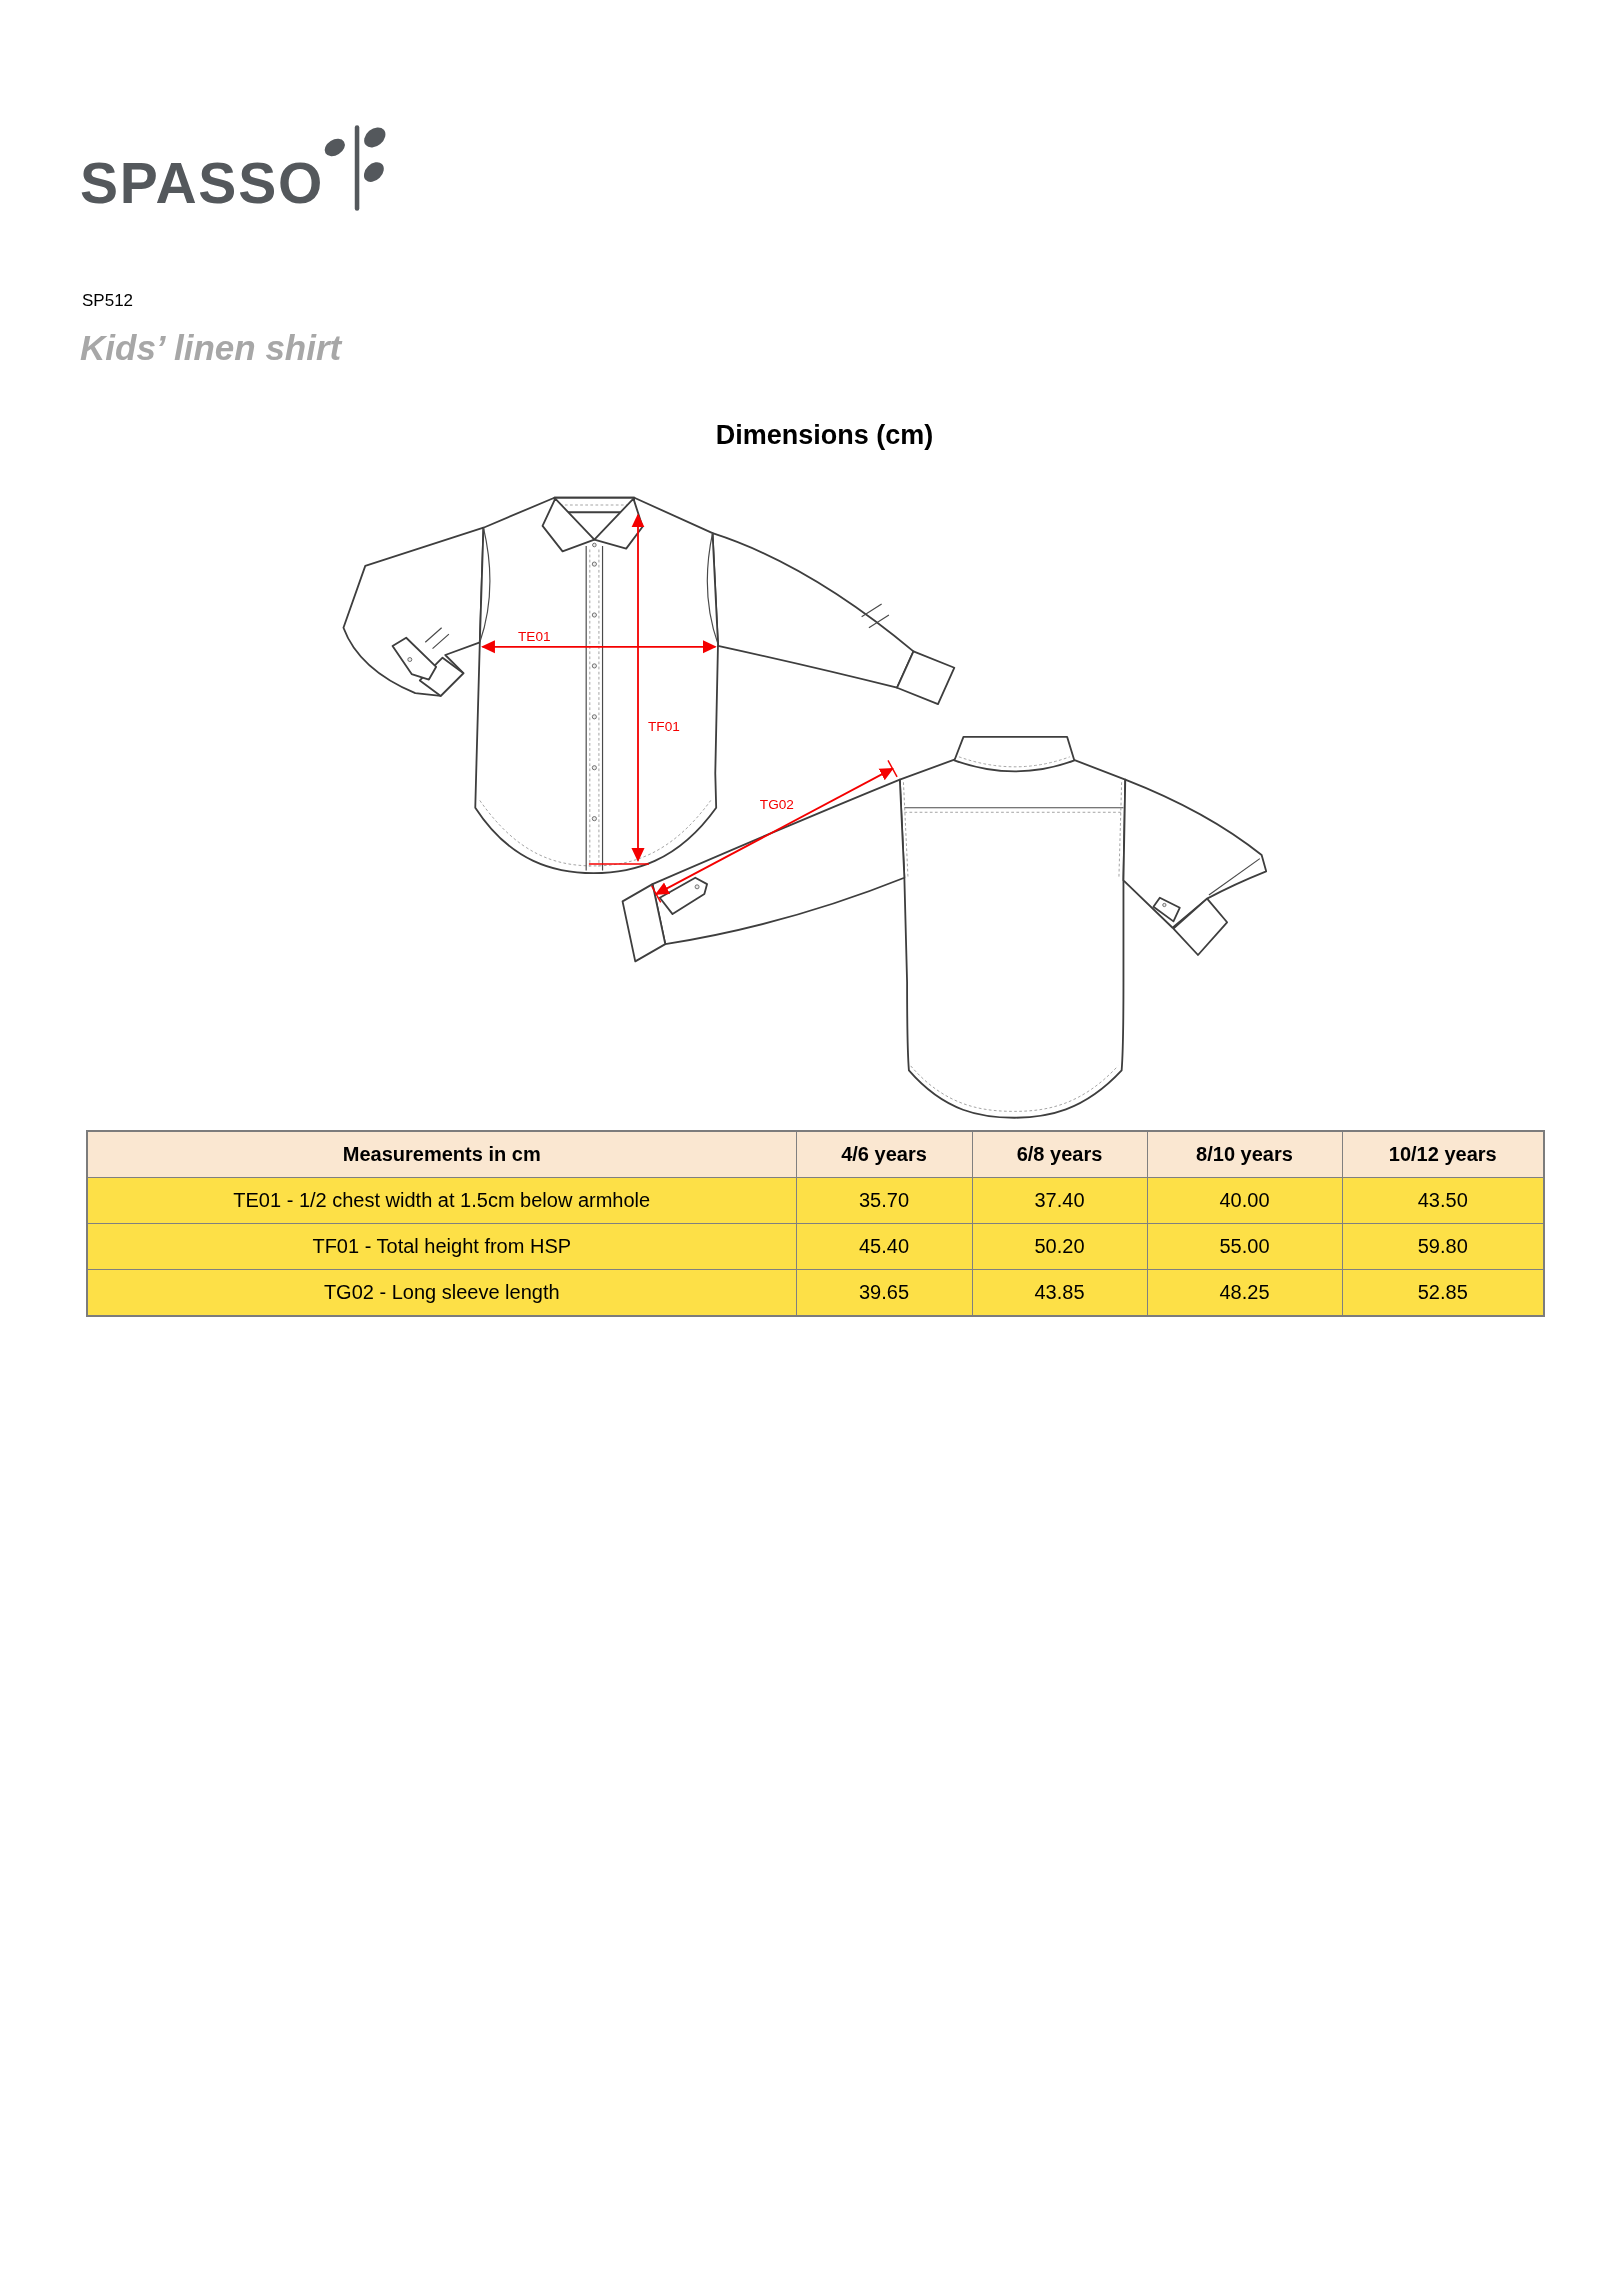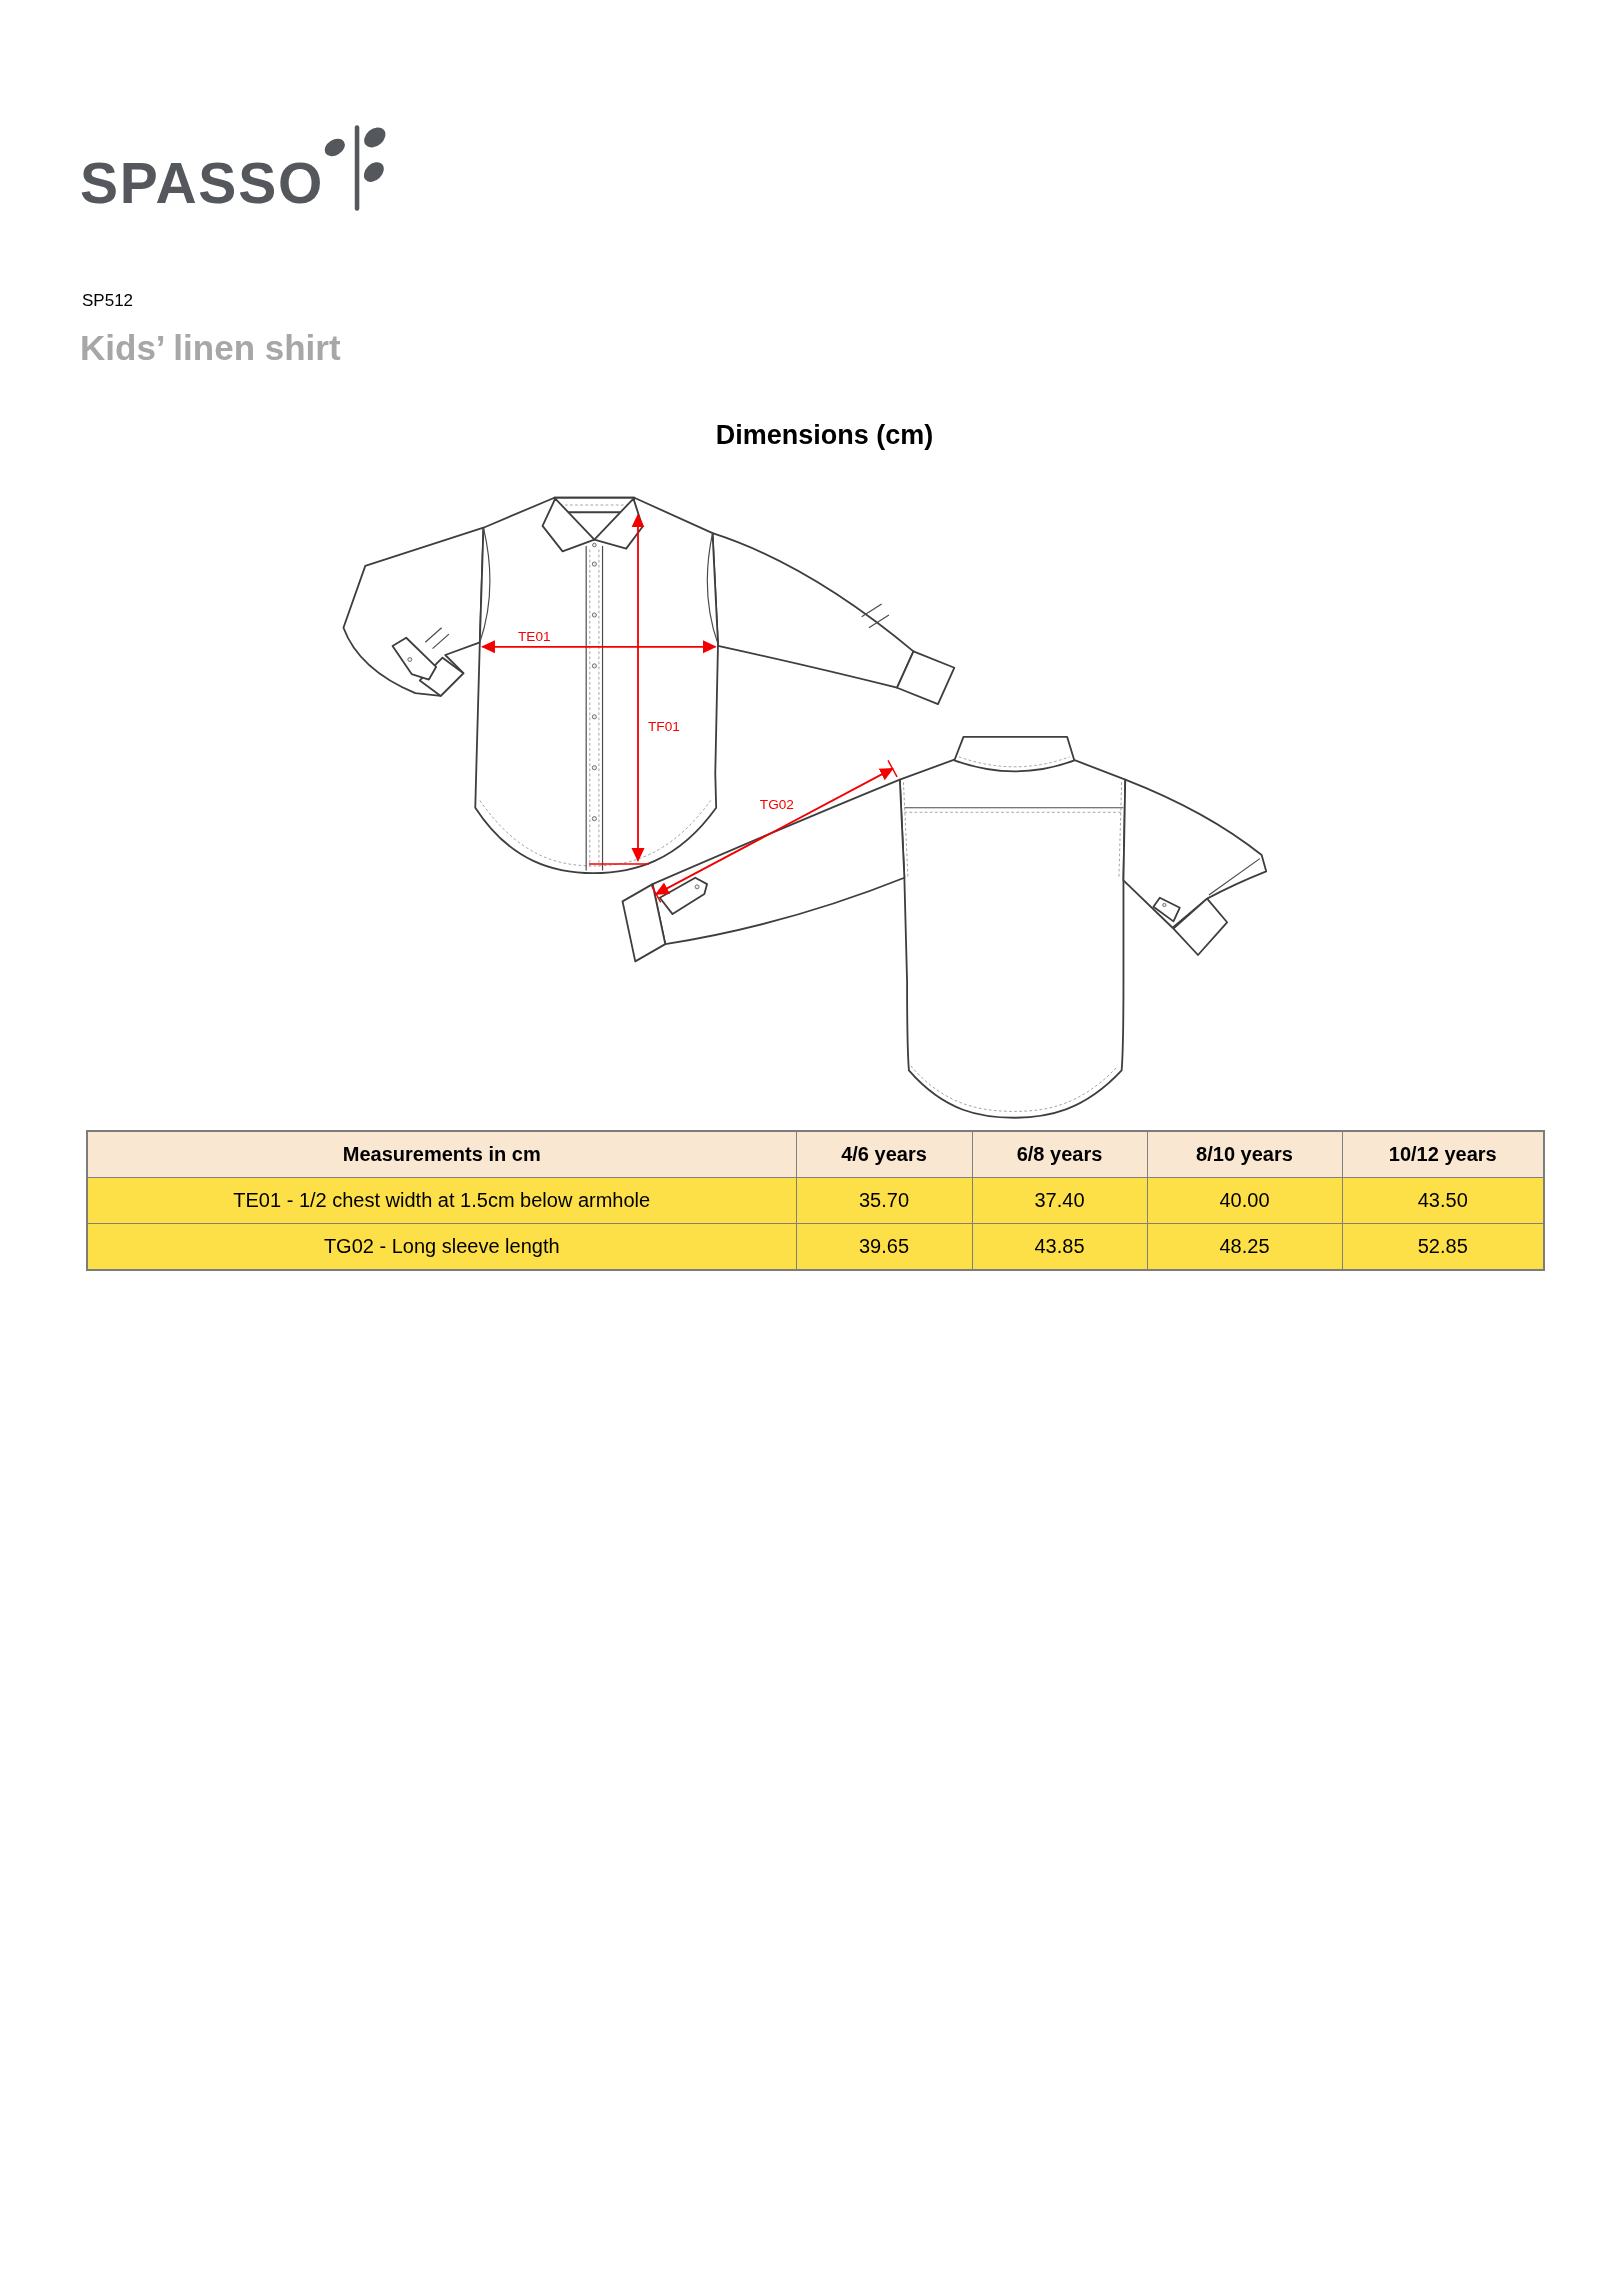--- a/index.html
+++ b/index.html
@@ -5,21 +5,21 @@
   html,body{margin:0;padding:0;background:#fff;}
   .page{position:relative;width:1623px;height:2296px;background:#fff;overflow:hidden;
         font-family:"Liberation Sans",sans-serif;color:#000;}
   
   .brand-name{position:absolute;left:80px;top:155px;font-size:57px;line-height:1;
         font-weight:700;letter-spacing:1.8px;color:#54585c;}
   .plant-icon{position:absolute;left:321px;top:122px;}
   
   .product-code{position:absolute;left:82px;top:291px;font-size:17px;line-height:1.2;color:#000;}
   .product-title{position:absolute;left:80px;top:327px;font-size:35px;line-height:1.2;
-        font-weight:700;color:#a7a7a7;}
+        font-weight:700;color:#a7a7a7;font-style:italic;}
   .dimensions-heading{position:absolute;left:0;top:420px;width:100%;text-align:center;
         font-size:27px;font-weight:700;color:#000;margin-left:13px;}
   
   .diagram{position:absolute;left:318px;top:473px;width:1000px;height:664px;}
   .ln{fill:#fff;stroke:#3e3e3e;stroke-width:2;stroke-linejoin:round;}
   .ln2{fill:none;stroke:#4a4a4a;stroke-width:1.3;}
   .st{fill:none;stroke:#a5a5a5;stroke-width:1.1;stroke-dasharray:3 2.6;}
   .btn{fill:#ececec;stroke:#666;stroke-width:1;}
   .red{stroke:#f40000;stroke-width:2;fill:none;}
   .red2{stroke:#f40000;stroke-width:1.6;fill:none;}
@@ -152,20 +152,27 @@
     </thead>
     <tbody>
       <tr>
         <td>TE01 - 1/2 chest width at 1.5cm below armhole</td>
         <td>35.70</td>
         <td>37.40</td>
         <td>40.00</td>
         <td>43.50</td>
       </tr>
       <tr>
+        <td>TF01 - Total height from HSP</td>
+        <td>45.40</td>
+        <td>50.20</td>
+        <td>55.00</td>
+        <td>59.80</td>
+      </tr>
+      <tr>
         <td>TG02 - Long sleeve length</td>
         <td>39.65</td>
         <td>43.85</td>
         <td>48.25</td>
         <td>52.85</td>
       </tr>
     </tbody>
   </table>
 
 </div>

